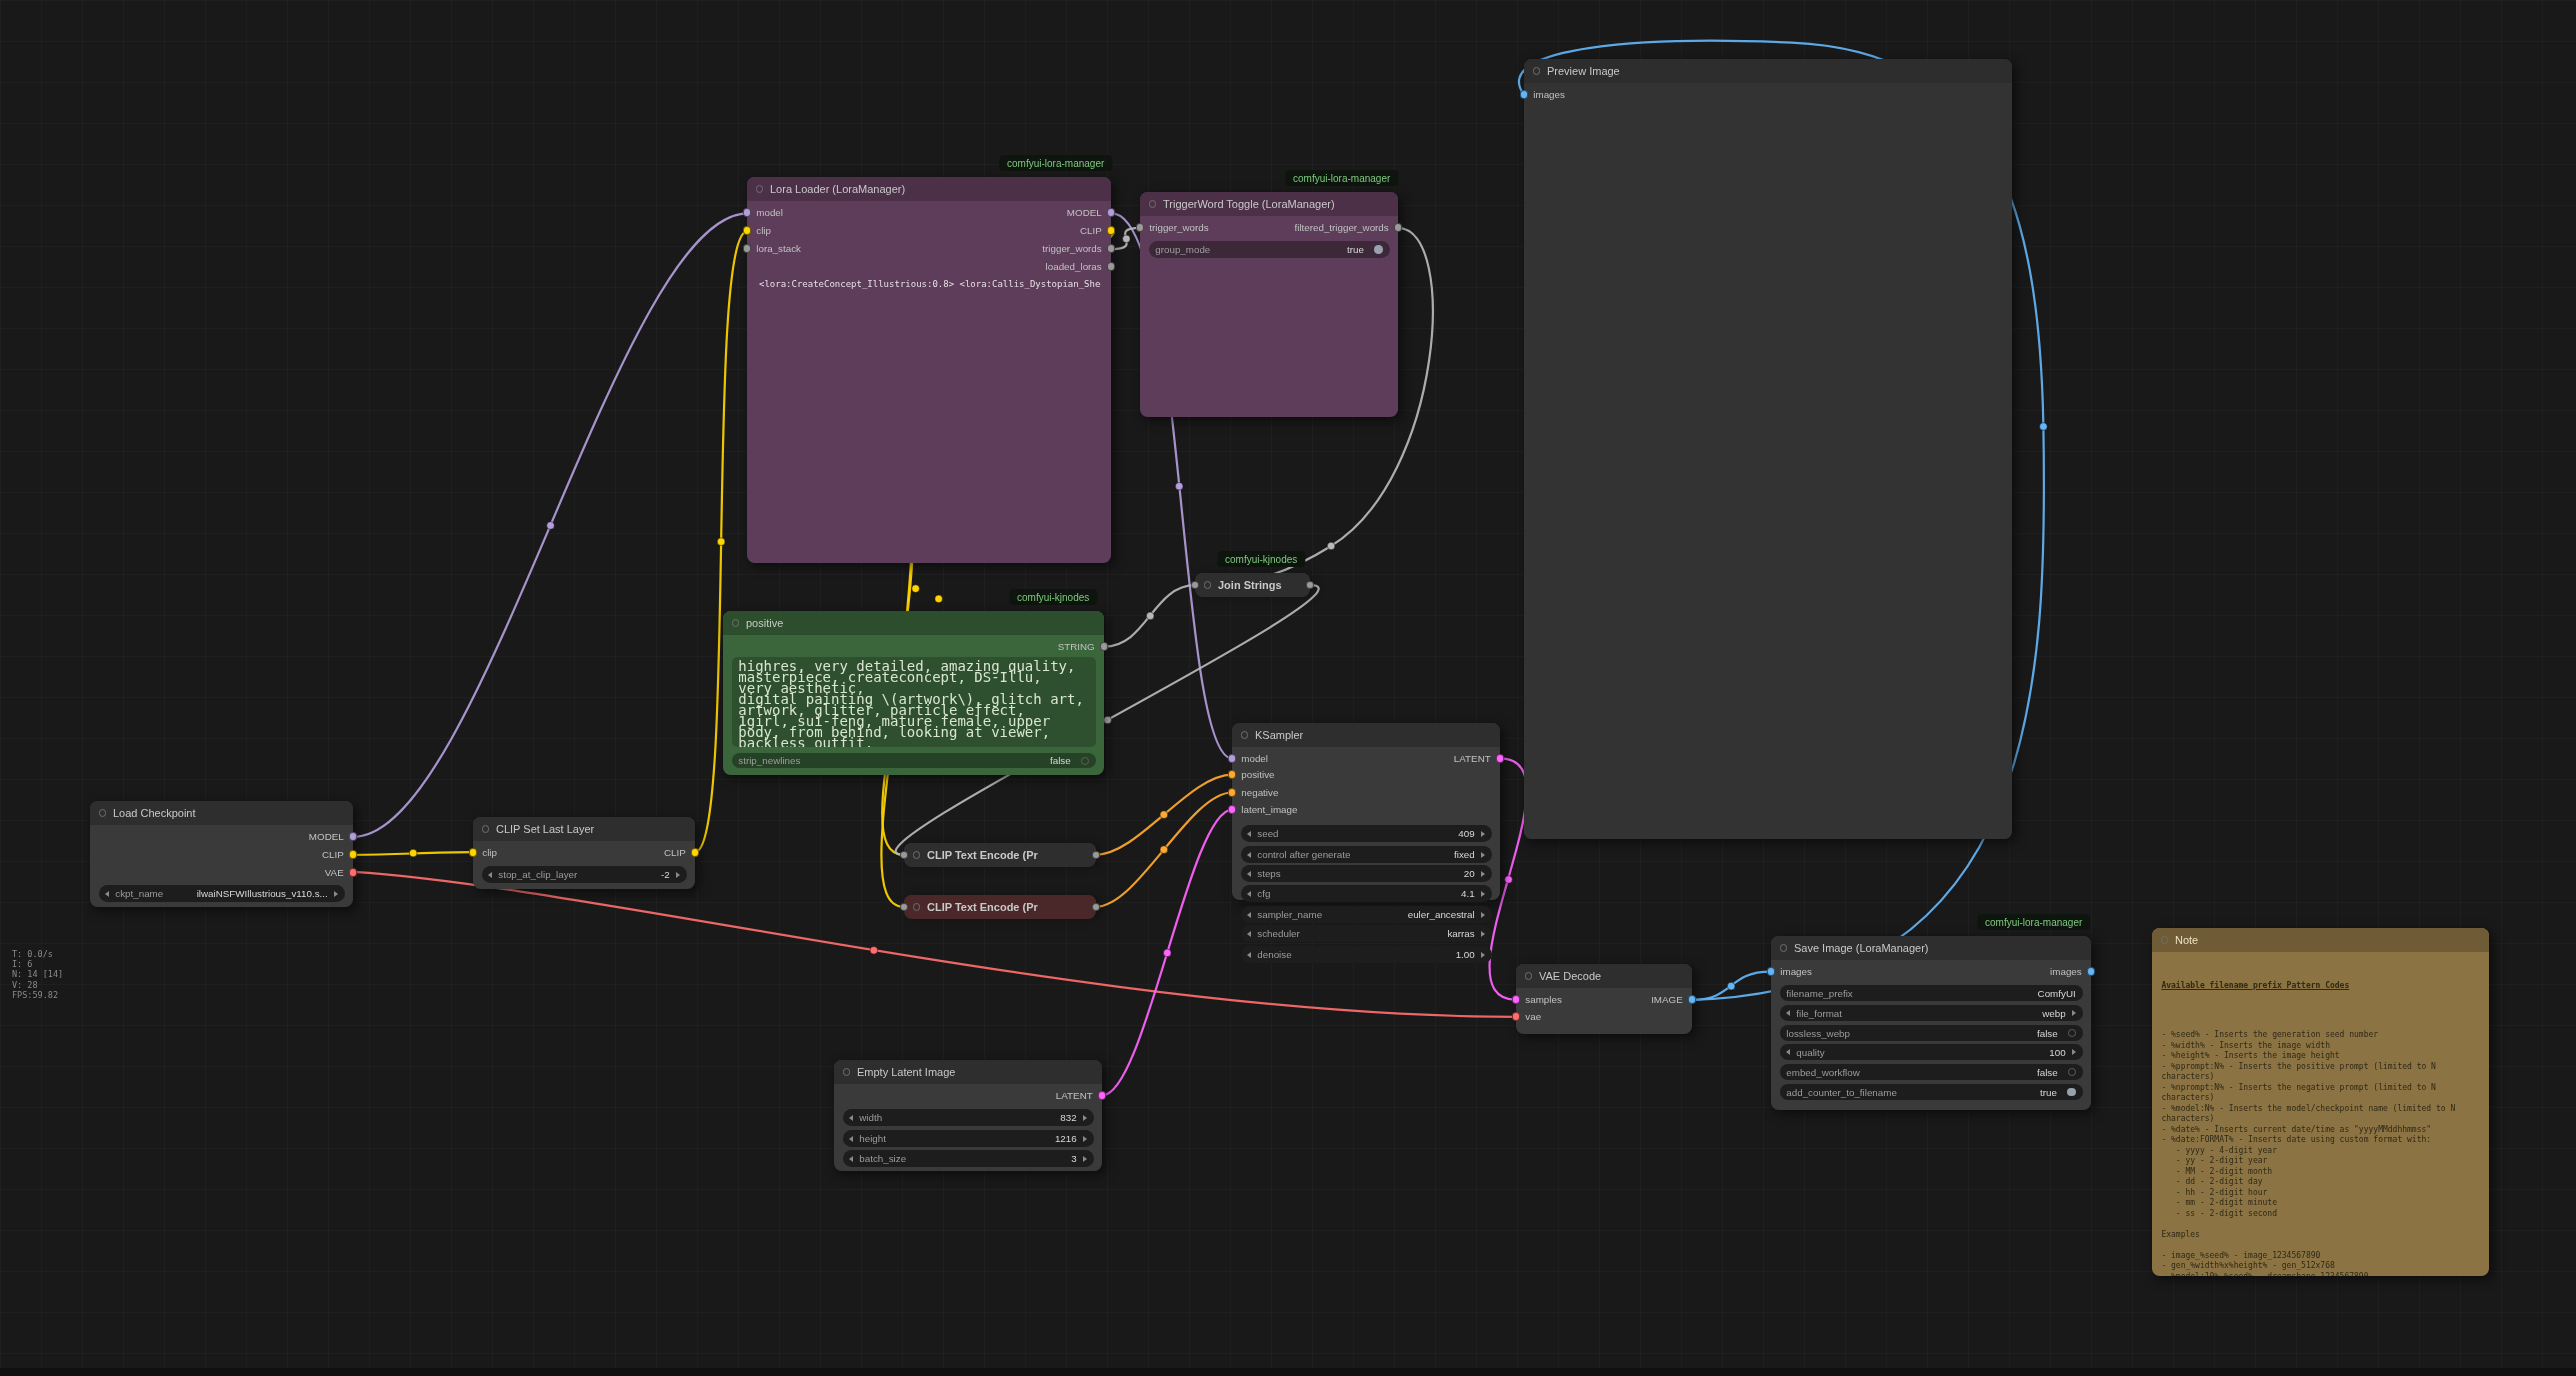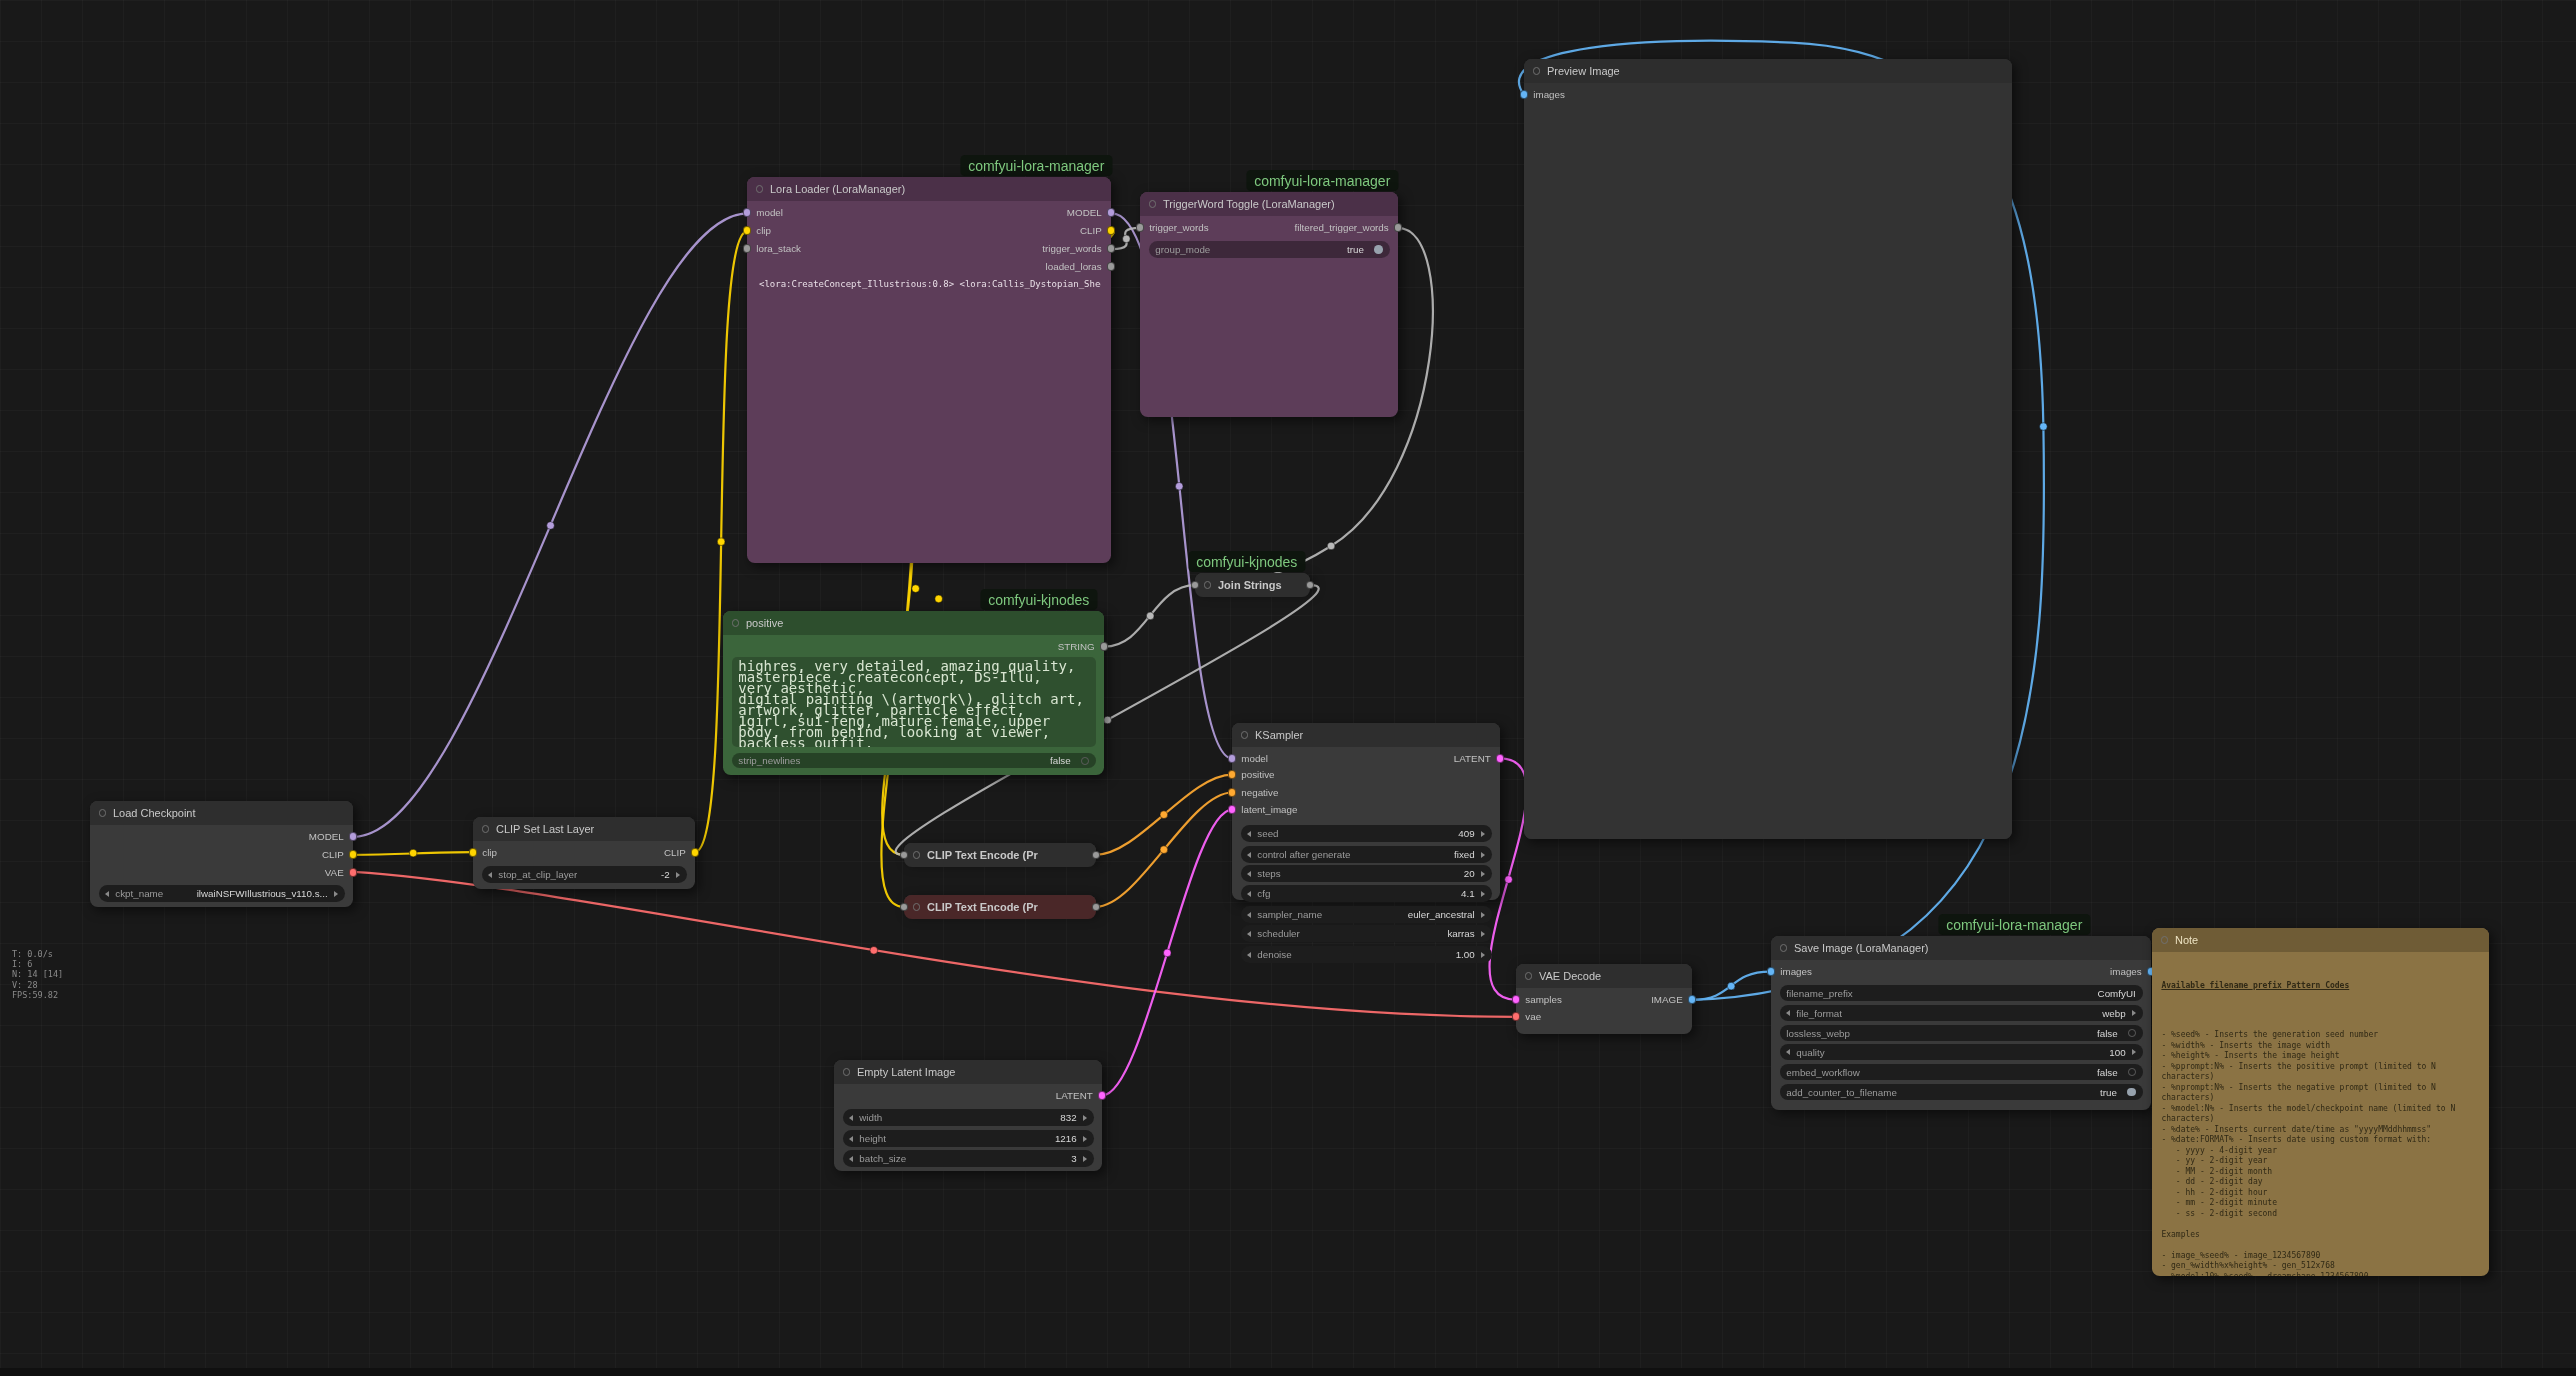--- a/index.html
+++ b/index.html
@@ -81,21 +81,21 @@
                font-size:14px; line-height:11px; padding:4.3px 6.8px; white-space:pre-wrap; overflow:hidden;
                font-family:"DejaVu Sans Mono", monospace; z-index:3; }
   .preview-body { position:absolute; top:24px; left:0; right:0; bottom:0; background:#333333;
                   border-radius:0 0 7.7px 7.7px; }
   .note-body { position:absolute; top:24px; left:0; right:0; bottom:0; padding:7.7px 9.4px;
                color:#302915; font-size:8px; line-height:10.5px;
                font-family:"DejaVu Sans Mono", monospace; white-space:pre-wrap; overflow:hidden; }
   .note-h { font-weight:bold; text-decoration:underline; margin-bottom:18px; white-space:nowrap; }
 
   .badge { position:absolute; z-index:2; transform:translateX(-100%); background:#0e150e;
-           color:#7fc97f; font-size:14px; padding:2.6px 7.7px; border-radius:4.3px; white-space:nowrap; }
+           color:#7fc97f; font-size:10px; padding:2.6px 7.7px; border-radius:4.3px; white-space:nowrap; }
 
   .status { position:absolute; left:12px; top:949px; font-family:"DejaVu Sans Mono", monospace;
             font-size:8.5px; line-height:10.2px; color:#8a8a8a; z-index:5; }
   .bottom-strip { position:absolute; left:0; right:0; bottom:0; height:8.5px; background:#101010; z-index:4; }
 </style>
 </head>
 <body>
 
 <div class="canvas">
 
@@ -402,21 +402,21 @@
     <div class="port in" style="top:45px">
       <i class="pdot c-vae"></i>
       <span>vae</span>
     </div>
     <div class="port out" style="top:28px">
       <i class="pdot c-image"></i>
       <span>IMAGE</span>
     </div>
   </div>
 
-  <div class="node" style="left:1771px;top:936px;width:380px;height:174px">
+  <div class="node" style="left:1771px;top:936px;width:320px;height:174px">
     <div class="hdr">
       <span class="cdot"></span>
       <span class="ttl">Save Image (LoraManager)</span>
     </div>
     <div class="port in" style="top:28px">
       <i class="pdot c-image"></i>
       <span>images</span>
     </div>
     <div class="port out" style="top:28px">
       <i class="pdot c-image"></i>

